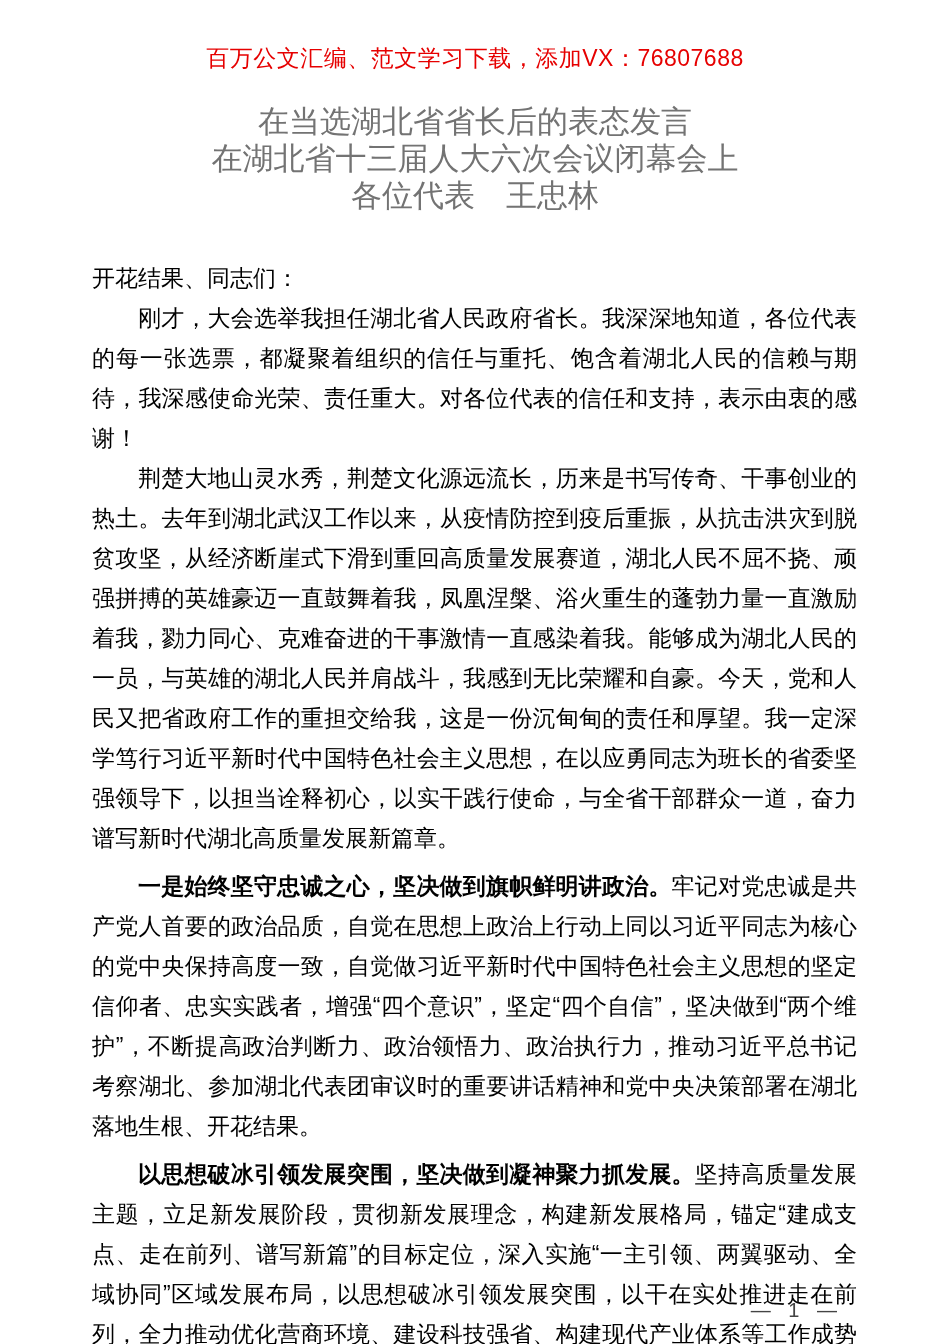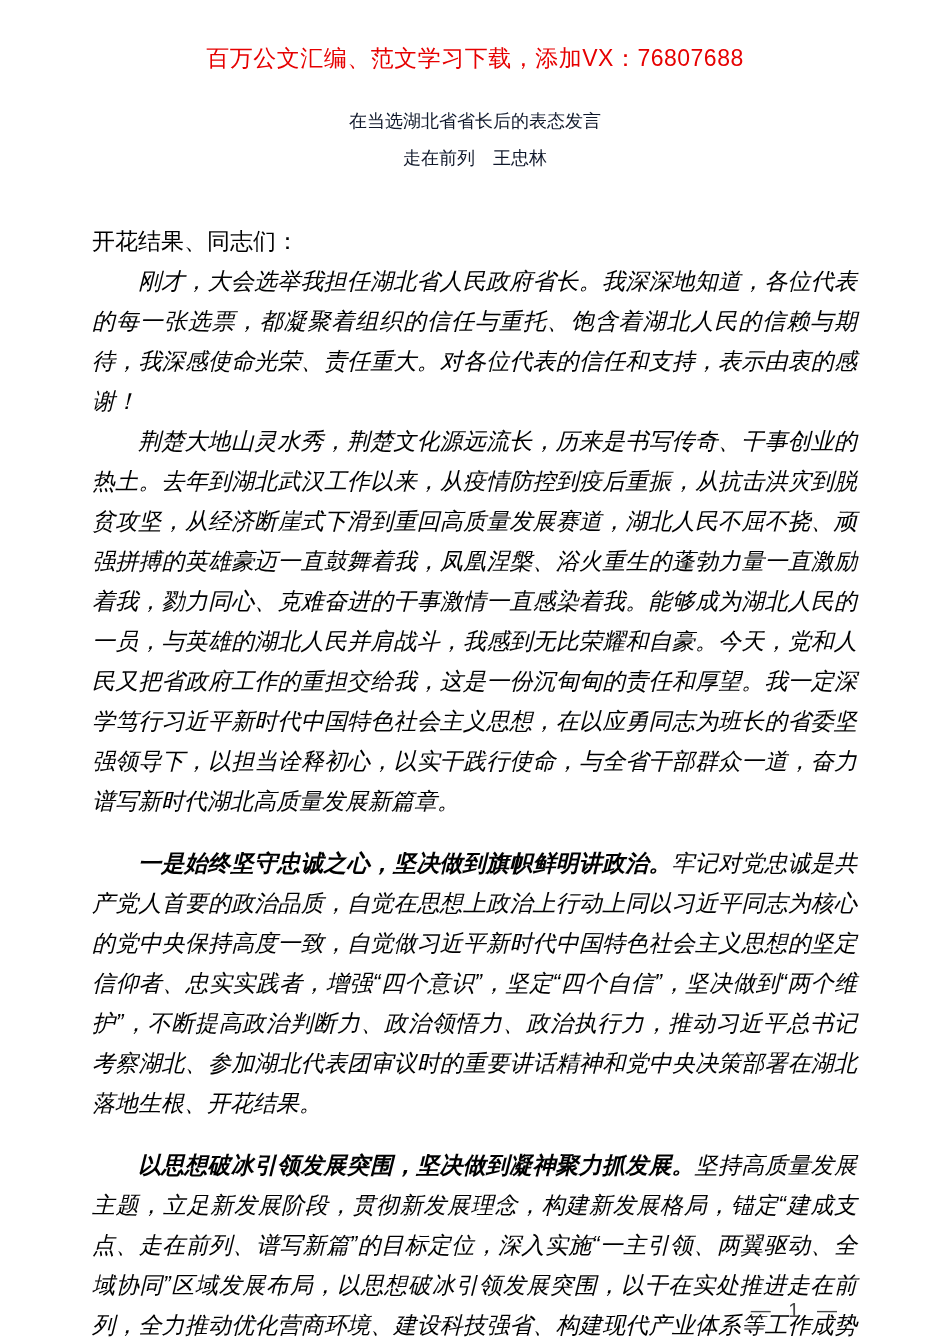--- a/index.html
+++ b/index.html
@@ -23,44 +23,43 @@
     font-size: 23px;
     line-height: 26px;
     color: #e60000;
     letter-spacing: 0.5px;
   }
   .title-block {
     margin-top: 32px;
     text-align: center;
   }
   .title-line {
-    font-size: 18px;
+    font-size: 31px;
     line-height: 37px;
-    color: #0f172a;
+    color: #737373;
   }
   .doc-body {
     margin: 44px 93px 0 92px;
     font-size: 23px;
     line-height: 40px;
     text-align: justify;
     word-break: break-all;
   }
   .doc-body p {
     margin: 0;
     padding: 0;
   }
   p.salutation {
     text-indent: 0;
   }
   p.para {
     text-indent: 2em;
-    font-style: italic;
   }
   p.para.spaced {
-    margin-top: 22px;
+    margin-top: 8px;
   }
   .para .lead {
     font-weight: bold;
   }
   .footer-pageno {
     position: absolute;
     right: 107px;
     bottom: 22px;
     font-size: 20px;
     color: #444444;
@@ -69,21 +68,22 @@
 </style>
 </head>
 <body>
 
 <div class="page">
 
   <div class="promo">百万公文汇编、范文学习下载，添加VX：76807688</div>
 
   <div class="title-block">
     <div class="title-line">在当选湖北省省长后的表态发言</div>
-    <div class="title-line">走在前列　王忠林</div>
+    <div class="title-line">在湖北省十三届人大六次会议闭幕会上</div>
+    <div class="title-line">各位代表　王忠林</div>
   </div>
 
   <div class="doc-body">
     <p class="salutation">开花结果、同志们：</p>
 
     <p class="para">
       <span class="lead"></span><span>刚才，大会选举我担任湖北省人民政府省长。我深深地知道，各位代表的每一张选票，都凝聚着组织的信任与重托、饱含着湖北人民的信赖与期待，我深感使命光荣、责任重大。对各位代表的信任和支持，表示由衷的感谢！</span>
     </p>
 
     <p class="para">

